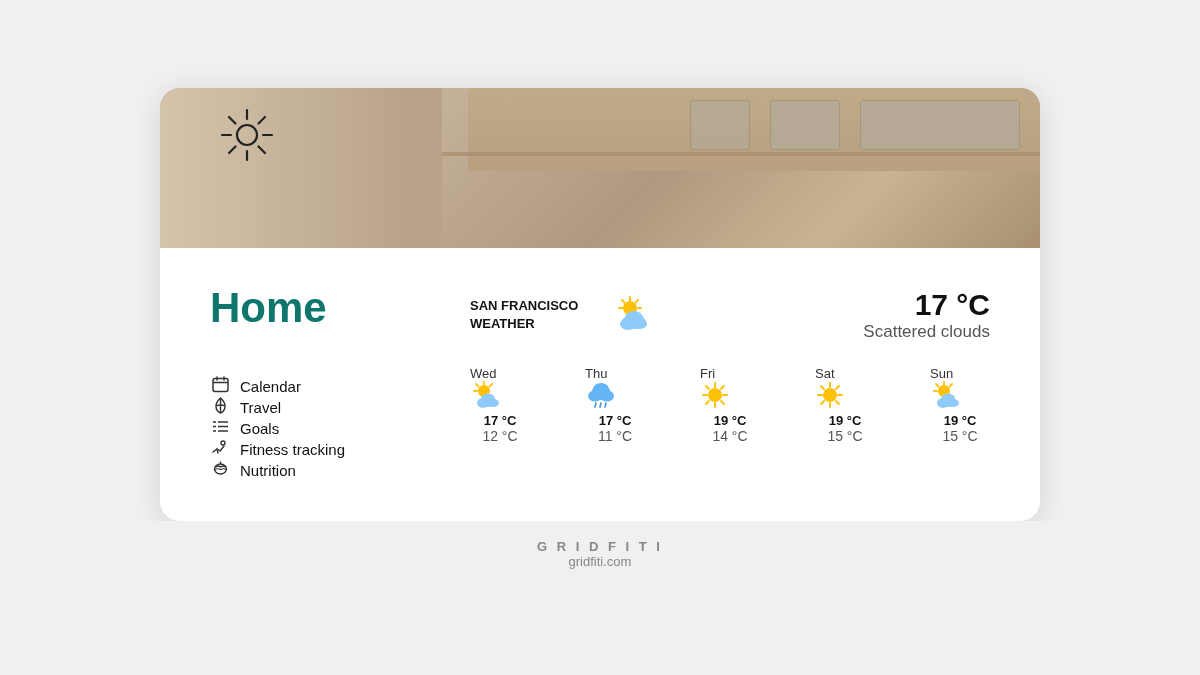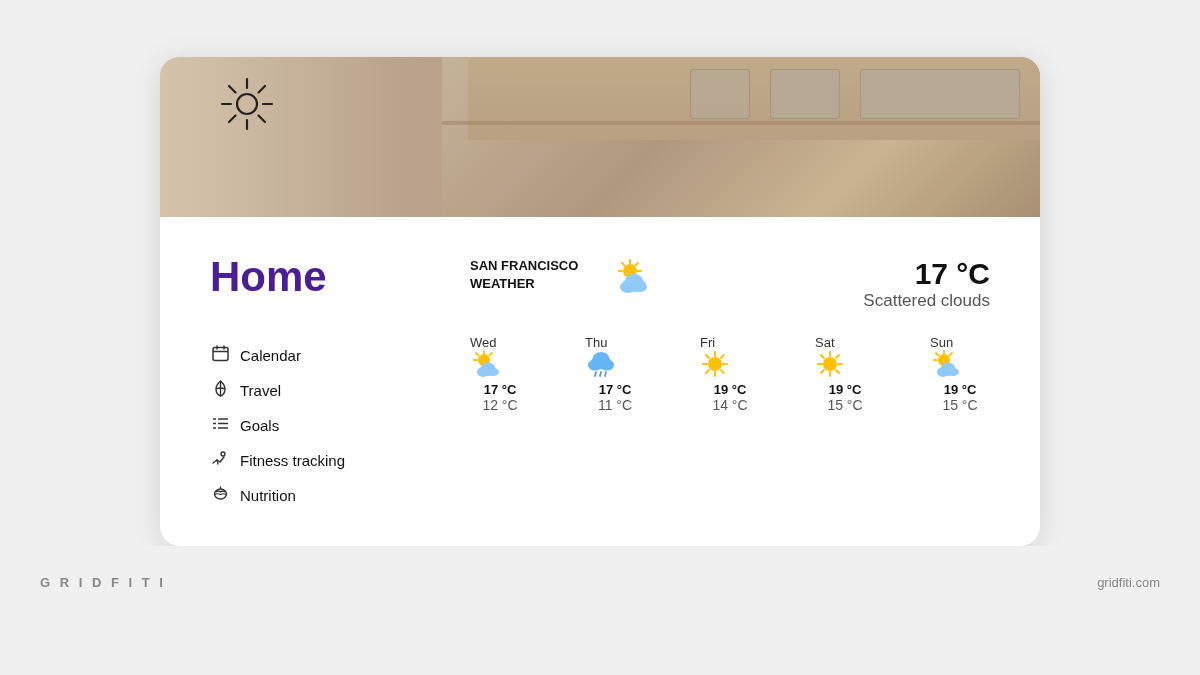--- a/index.html
+++ b/index.html
@@ -53,29 +53,28 @@
       gap: 60px;
     }
 
     .left-panel {
       flex: 0 0 200px;
     }
 
     .page-title {
       font-size: 42px;
       font-weight: 700;
-      color: #4c1d95;
+      color: #0f766e;
       margin-bottom: 28px;
     }
 
     .nav-list {
       list-style: none;
       display: flex;
       flex-direction: column;
-      gap: 14px;
       margin-top: 44px;
     }
 
     .nav-item {
       display: flex;
       align-items: center;
       gap: 10px;
       cursor: pointer;
       font-size: 15px;
       color: #111;
@@ -87,21 +86,21 @@
       text-align: center;
     }
 
     .right-panel {
       flex: 1;
       padding-top: 4px;
     }
 
     .weather-header {
       display: flex;
-      align-items: flex-start;
+      align-items: center;
       gap: 32px;
       margin-bottom: 24px;
     }
 
     .weather-location {
       font-size: 13px;
       font-weight: 700;
       color: #111;
       line-height: 1.4;
     }
@@ -163,23 +162,24 @@
     .forecast-low {
       font-size: 14px;
       color: #555;
     }
 
     .footer-bar {
       width: 100%;
       display: flex;
       justify-content: space-between;
       align-items: center;
-      padding: 29px 40px;
+      padding: 18px 40px;
       background: #f0f0f0;
       margin-top: 0;
+      flex-direction: column;
     }
 
     .footer-brand-left {
       font-size: 13px;
       font-weight: 600;
       letter-spacing: 3px;
       color: #888;
     }
 
     .footer-brand-right {

